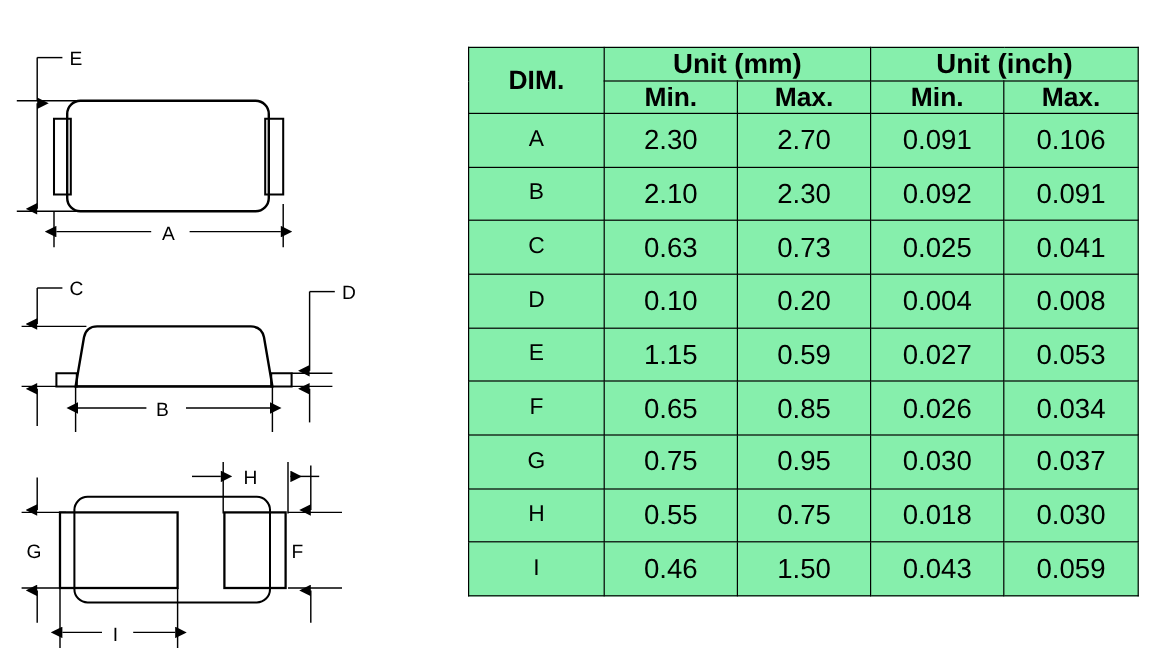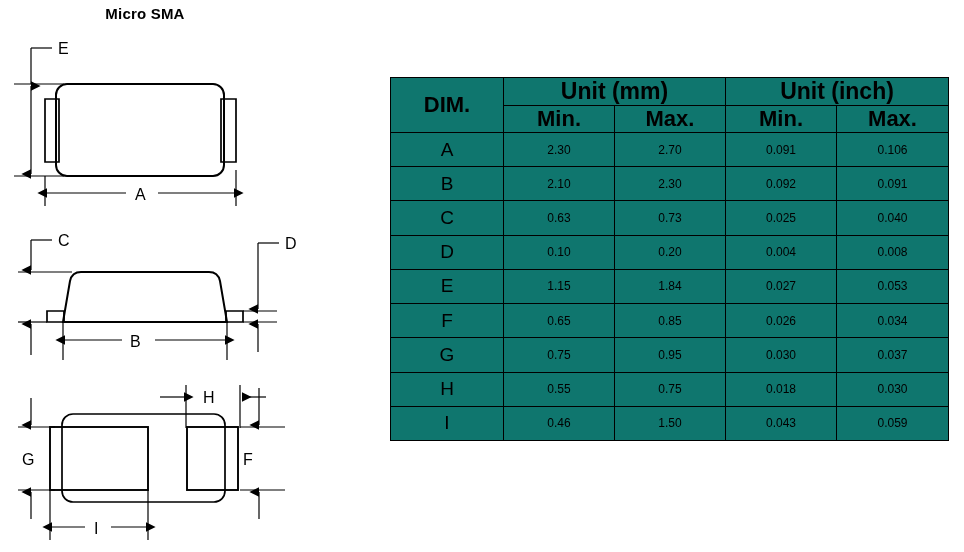--- a/index.html
+++ b/index.html
@@ -17,42 +17,41 @@
     letter-spacing:.2px;
   }
 
   
   svg.draw{position:absolute;left:0;top:0;width:380px;height:552px;}
   .dimlabel{font-family:"Liberation Sans",sans-serif;font-size:16px;fill:#000;}
 
   
   .tbl-wrap{position:absolute;left:390px;top:39px;width:558px;height:458px;}
   table.dims{
-    border-collapse:collapse;width:558px;height:364px;
-    table-layout:fixed;background:#0f766e;margin-top:38px;
+    border-collapse:collapse;width:558px;height:458px;
+    table-layout:fixed;background:#86efac;
   }
   table.dims td,table.dims th{
     border:1.6px solid #000;text-align:center;vertical-align:middle;
-    font-size:12px;font-weight:normal;padding:0;
+    font-size:23px;font-weight:normal;padding:0;
   }
   table.dims th{font-weight:bold;font-size:22px;}
   table.dims th.unit{font-size:23px;}
   table.dims td.dimcol{font-size:19px;}
   col.c0{width:113px;}
   col.c1{width:111px;}
   col.c2{width:111px;}
   col.c3{width:111px;}
   col.c4{width:112px;}
 </style>
 </head>
 <body>
 
 <div class="root">
 
-  <div class="title">Micro SMA</div>
 
   <svg class="draw" viewBox="0 0 380 552" xmlns="http://www.w3.org/2000/svg">
     <defs>
       <marker id="arrL" markerWidth="9" markerHeight="8" refX="8" refY="4" orient="auto">
         <path d="M8,0 L0,4 L8,8 z" fill="#000"></path>
       </marker>
       <marker id="arrR" markerWidth="9" markerHeight="8" refX="1" refY="4" orient="auto">
         <path d="M1,0 L9,4 L1,8 z" fill="#000"></path>
       </marker>
       <marker id="arrU" markerWidth="8" markerHeight="9" refX="4" refY="8" orient="auto">
@@ -192,33 +191,33 @@
             <td>2.10</td>
             <td>2.30</td>
             <td>0.092</td>
             <td>0.091</td>
           </tr>
           <tr>
             <td class="dimcol">C</td>
             <td>0.63</td>
             <td>0.73</td>
             <td>0.025</td>
-            <td>0.040</td>
+            <td>0.041</td>
           </tr>
           <tr>
             <td class="dimcol">D</td>
             <td>0.10</td>
             <td>0.20</td>
             <td>0.004</td>
             <td>0.008</td>
           </tr>
           <tr>
             <td class="dimcol">E</td>
             <td>1.15</td>
-            <td>1.84</td>
+            <td>0.59</td>
             <td>0.027</td>
             <td>0.053</td>
           </tr>
           <tr>
             <td class="dimcol">F</td>
             <td>0.65</td>
             <td>0.85</td>
             <td>0.026</td>
             <td>0.034</td>
           </tr>

